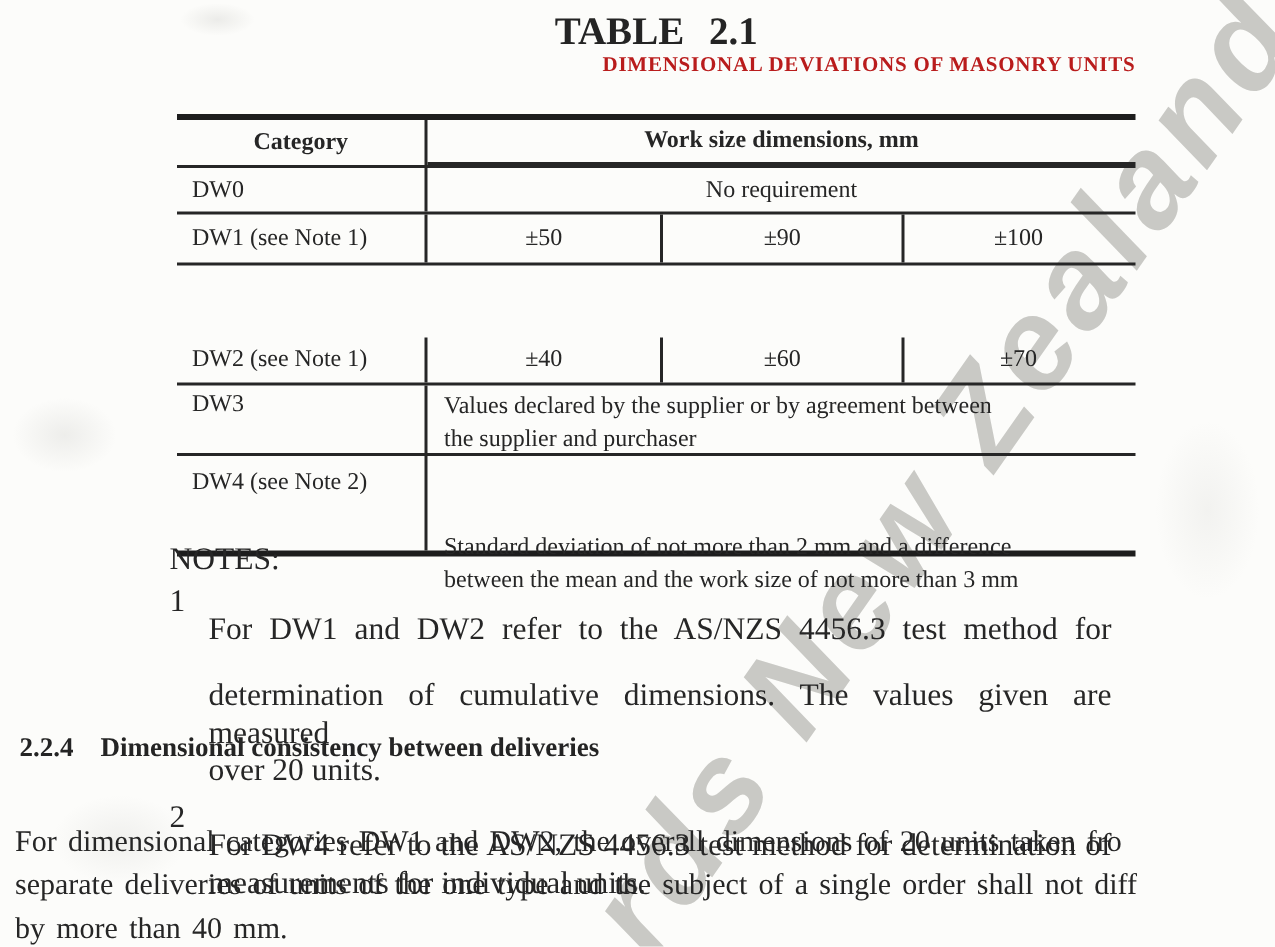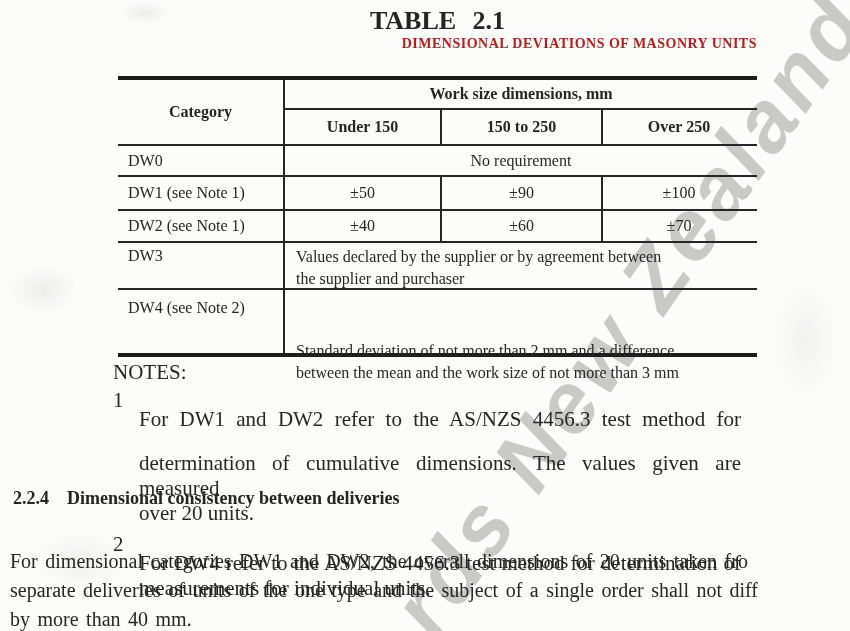--- a/index.html
+++ b/index.html
@@ -65,21 +65,21 @@
   .hc3{width:154px;border-left:2px solid #262626;}
 
   .row{display:flex;border-bottom:2px solid #262626;align-items:stretch;}
   .row:last-child{border-bottom:none;}
   .cat{
     width:167px;border-right:2px solid #262626;
     padding-left:10px;display:flex;align-items:center;
   }
   .r-dw0{height:31px;}
   .r-dw1{height:34px;}
-  .r-dw2{height:32px;}
+  .r-dw2{height:32px;margin-top:48px;}
   .r-dw3{height:47px;}
   .r-dw4{height:63px;}
   .r-dw3 .cat,.r-dw4 .cat{align-items:flex-start;padding-top:4px;}
   .r-dw4 .cat{padding-top:9px;}
   .span-center{flex:1;display:flex;align-items:center;justify-content:center;}
   .vcell{text-align:center;display:flex;align-items:center;justify-content:center;}
   .v1{width:155px;}
   .v2{width:161px;border-left:2px solid #262626;}
   .v3{width:154px;border-left:2px solid #262626;}
   .span-left{flex:1;padding:3px 8px 12px 11px;line-height:22px;}
@@ -123,25 +123,20 @@
 
     <div class="title">TABLE 2.1</div>
     <div class="subtitle">DIMENSIONAL DEVIATIONS OF MASONRY UNITS</div>
 
     <div class="tbl">
 
       <div class="hdr">
         <div class="hdr-cat">Category</div>
         <div class="hdr-right">
           <div class="hdr-group">Work size dimensions, mm</div>
-          <div class="hdr-sub">
-            <div class="hcell hc1">Under 150</div>
-            <div class="hcell hc2">150 to 250</div>
-            <div class="hcell hc3">Over 250</div>
-          </div>
         </div>
       </div>
 
       <div class="row r-dw0">
         <div class="cat">DW0</div>
         <div class="span-center">No requirement</div>
       </div>
 
       <div class="row r-dw1">
         <div class="cat">DW1 (see Note 1)</div>

